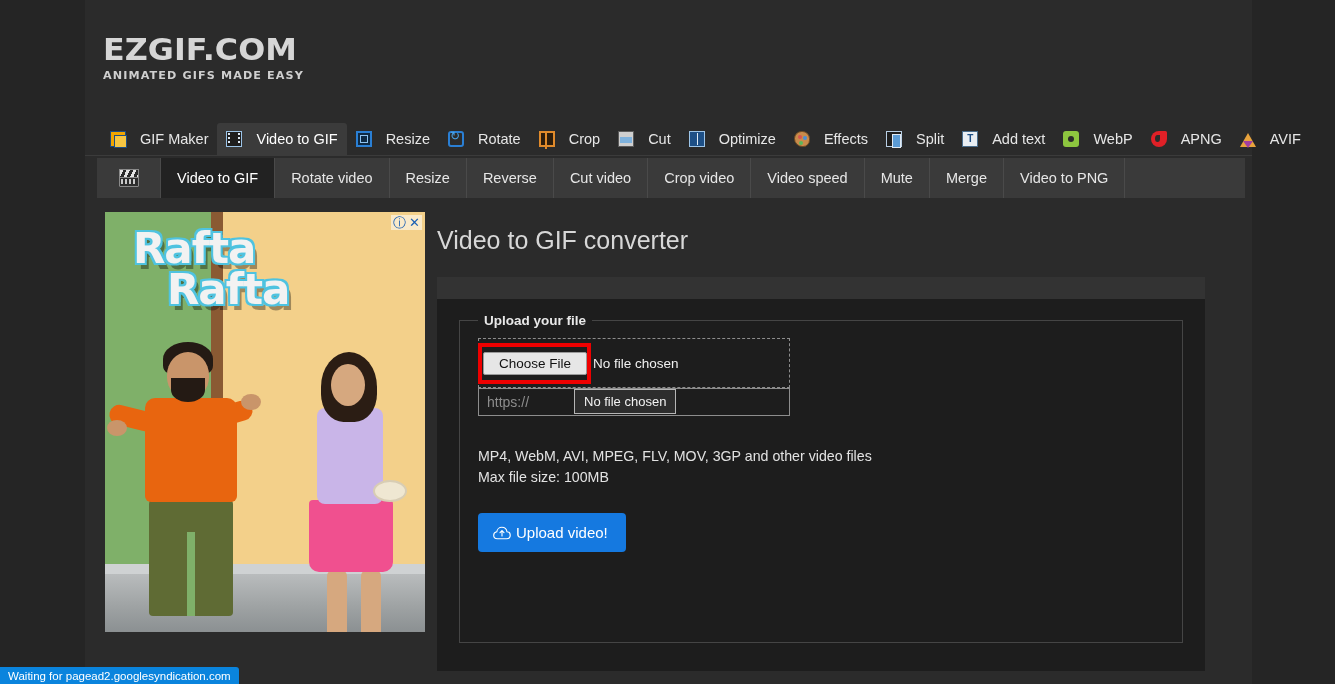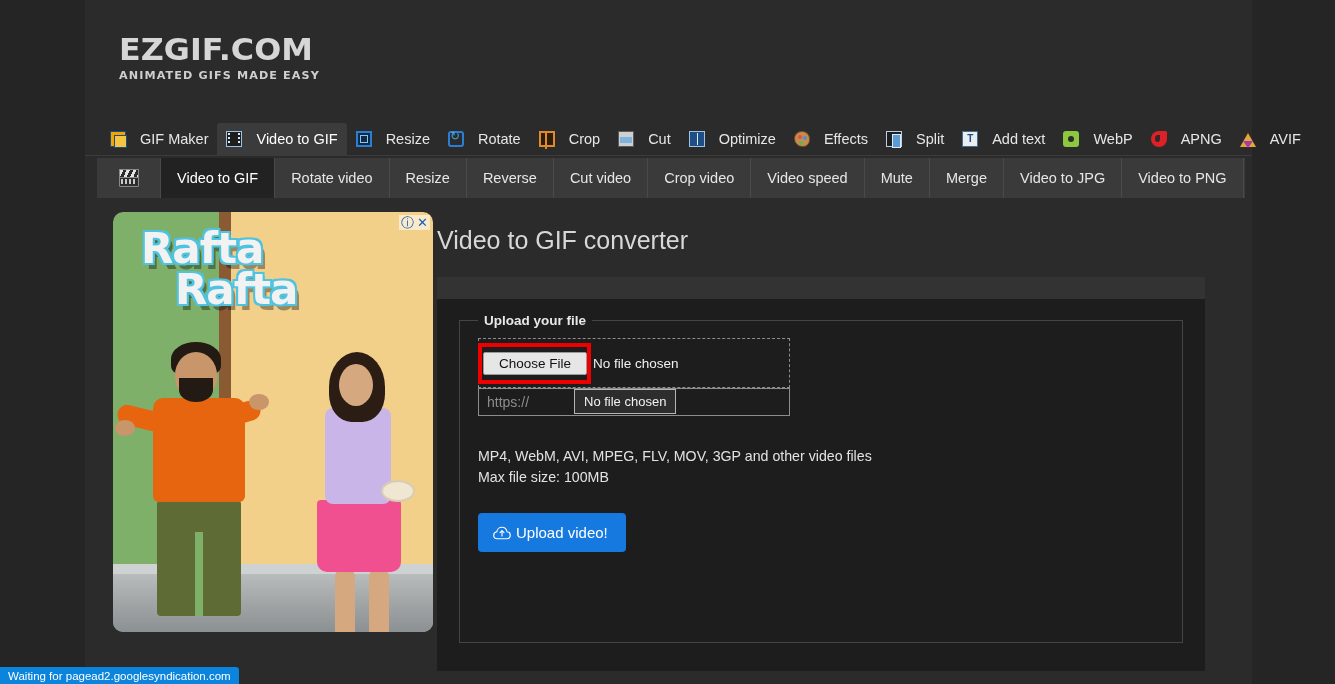--- a/index.html
+++ b/index.html
@@ -21,21 +21,21 @@
   .site-container {
     position: absolute;
     left: 85px; top: 0;
     width: 1167px; height: 684px;
     background: #2b2b2b;
   }
 
   
   .logo-block {
     position: absolute;
-    left: 34px; top: 35px;
+    left: 18px; top: 35px;
     width: 240px;
   }
   .logo-main {
     font-family: "DejaVu Sans", sans-serif;
     font-weight: bold;
     font-size: 30px;
     letter-spacing: 0px;
     color: #d6d6d6;
     line-height: 1;
     transform: scaleX(1.06);
@@ -213,25 +213,24 @@
     cursor: pointer;
   }
   .subnav-item.active {
     background: #222222;
     color: #ffffff;
   }
 
   
   .ad-box {
     position: absolute;
-    left: 28px; top: 212px;
+    left: 20px; top: 212px;
     width: 320px; height: 420px;
     overflow: hidden;
     background: #111;
-    border-radius: 10px;
   }
   .ad-art {
     position: absolute; inset: 0;
     background:
       linear-gradient(to right,
         #7fb069 0%, #7fb069 33%,
         #8a5a33 33%, #8a5a33 37%,
         #f3d08a 37%, #f3d08a 100%);
   }
   .ad-floor {
@@ -500,21 +499,20 @@
       </div>
       <div class="subnav-item active">Video to GIF</div>
       <div class="subnav-item">Rotate video</div>
       <div class="subnav-item">Resize</div>
       <div class="subnav-item">Reverse</div>
       <div class="subnav-item">Cut video</div>
       <div class="subnav-item">Crop video</div>
       <div class="subnav-item">Video speed</div>
       <div class="subnav-item">Mute</div>
       <div class="subnav-item">Merge</div>
-      <div class="subnav-item">Video to JPG</div>
       <div class="subnav-item">Video to PNG</div>
     </div>
 
     <div class="ad-box">
       <div class="ad-art">
         <div class="ad-floor2"></div>
         <div class="ad-floor"></div>
 
         <div class="fig fig-a-arm1"></div>
         <div class="fig fig-a-arm2"></div>

